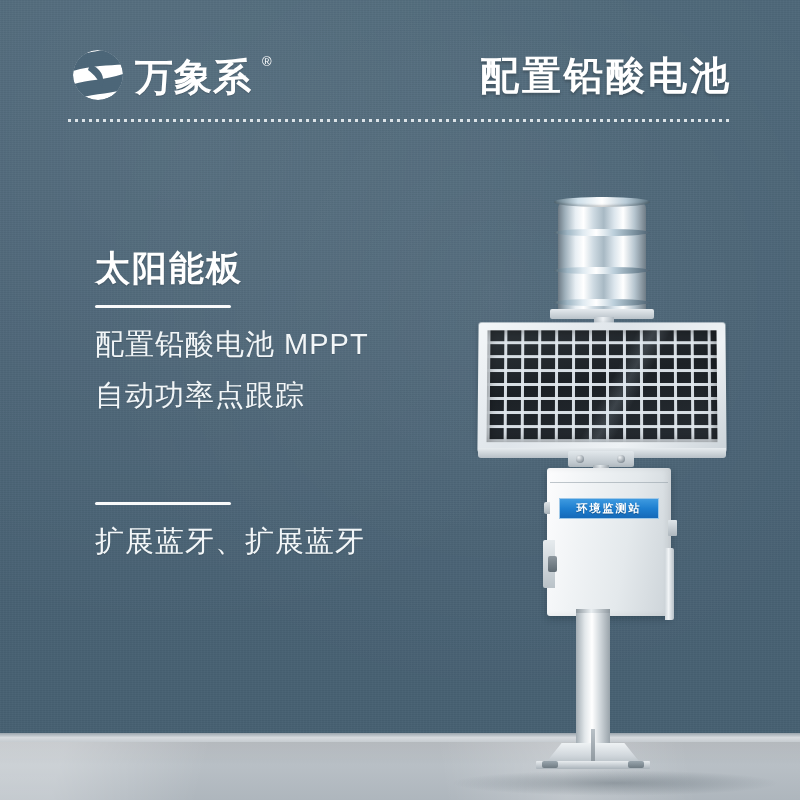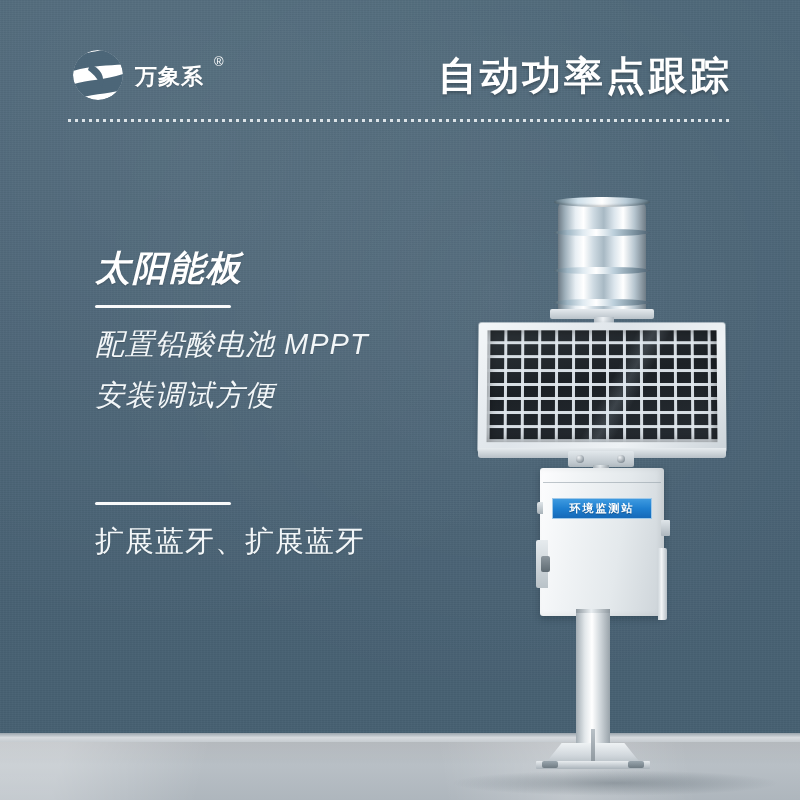--- a/index.html
+++ b/index.html
@@ -31,21 +31,21 @@
     opacity:.85;
     pointer-events:none;
   }
 
   
   #header { position:absolute; left:0; top:0; width:800px; height:125px; }
 
   #brand { position:absolute; left:70px; top:48px; display:flex; align-items:center; gap:9px; }
   #brand-mark { width:56px; height:54px; }
   #brand-name {
-    color:#ffffff; font-size:22px; font-weight:700; letter-spacing:1px;
+    color:#ffffff; font-size:38px; font-weight:700; letter-spacing:1px;
     line-height:1; position:relative; top:2px;
     text-shadow:0 1px 1px rgba(0,0,0,.18);
   }
   #brand-reg {
     color:#ffffff; font-size:13px; line-height:1; position:relative;
     top:-14px; left:1px; font-weight:400;
   }
 
   #headline {
     position:absolute; right:68px; top:52px;
@@ -56,21 +56,21 @@
   }
 
   #header-divider {
     position:absolute; left:68px; top:119px; width:662px; height:3px;
     background-image:repeating-linear-gradient(90deg,#e7edf1 0 3px, rgba(255,255,255,0) 3px 7px);
     opacity:.92;
   }
 
   
   .feature { position:absolute; left:95px; }
-  #feature-solar    { top:250px;font-style:italic; }
+  #feature-solar    { top:250px; }
   #feature-network  { top:482px; }
 
   .feature-title {
     color:#ffffff; font-size:35px; font-weight:700; letter-spacing:2px;
     line-height:1; white-space:nowrap;
     text-shadow:0 1px 2px rgba(0,0,0,.2);
   }
   .feature-rule {
     margin-top:20px; width:136px; height:3px; background:#ffffff;
     border-radius:2px; opacity:.97;
@@ -184,21 +184,21 @@
     background:radial-gradient(circle at 35% 30%, #f0f3f5, #8d979f 70%, #6e787f);
   }
   #bracket-bolt-left  { left:8px;  }
   #bracket-bolt-right { left:49px; }
   #bracket-neck {
     position:absolute; left:25px; top:14px; width:16px; height:10px;
     background:linear-gradient(90deg,#aab3ba,#e9eef1 45%,#9ea7ae);
   }
 
   
-  #enclosure { position:absolute; left:70px; top:273px; width:124px; height:148px; }
+  #enclosure { position:absolute; left:77px; top:273px; width:124px; height:148px; }
   #enclosure-body {
     position:absolute; inset:0;
     background:linear-gradient(100deg,#fdfdfe 0%, #f0f3f5 30%, #e4e9ec 62%, #ccd3d8 100%);
     border-radius:3px;
     box-shadow:0 3px 7px rgba(20,35,45,.3), inset -3px 0 6px rgba(0,0,0,.07);
   }
   #enclosure-lid-line {
     position:absolute; left:3px; top:14px; width:118px; height:1px;
     background:rgba(150,162,170,.6);
   }
@@ -296,31 +296,31 @@
             <path d="M-6 14 C 10 2, 30 6, 40 -2 L 58 -2 L 58 16 C 40 18, 20 16, -6 26 Z" fill="#4c6678"></path>
             <path d="M-6 40 C 14 30, 34 34, 58 24 L 58 40 C 36 48, 16 44, -6 56 Z" fill="#4c6678"></path>
             <path d="M20 16 C 30 20, 36 28, 32 40 C 30 34, 24 26, 18 22 Z" fill="#4c6678"></path>
           </g>
         </svg>
       </span>
       <span id="brand-name">万象系</span>
       <span id="brand-reg">®</span>
     </div>
 
-    <div id="headline">自动功率点跟踪</div>
+    <div id="headline">配置铅酸电池</div>
 
     <div id="header-divider"></div>
   </div>
 
   <div class="feature" id="feature-solar">
     <div class="feature-title">太阳能板</div>
     <div class="feature-rule"></div>
     <div class="feature-lines">
       <div class="feature-line">配置铅酸电池 MPPT</div>
-      <div class="feature-line">安装调试方便</div>
+      <div class="feature-line">自动功率点跟踪</div>
     </div>
   </div>
 
   <div class="feature" id="feature-network">
     <div class="feature-rule"></div>
     <div class="feature-lines">
       <div class="feature-line">扩展蓝牙、扩展蓝牙</div>
     </div>
   </div>
 

